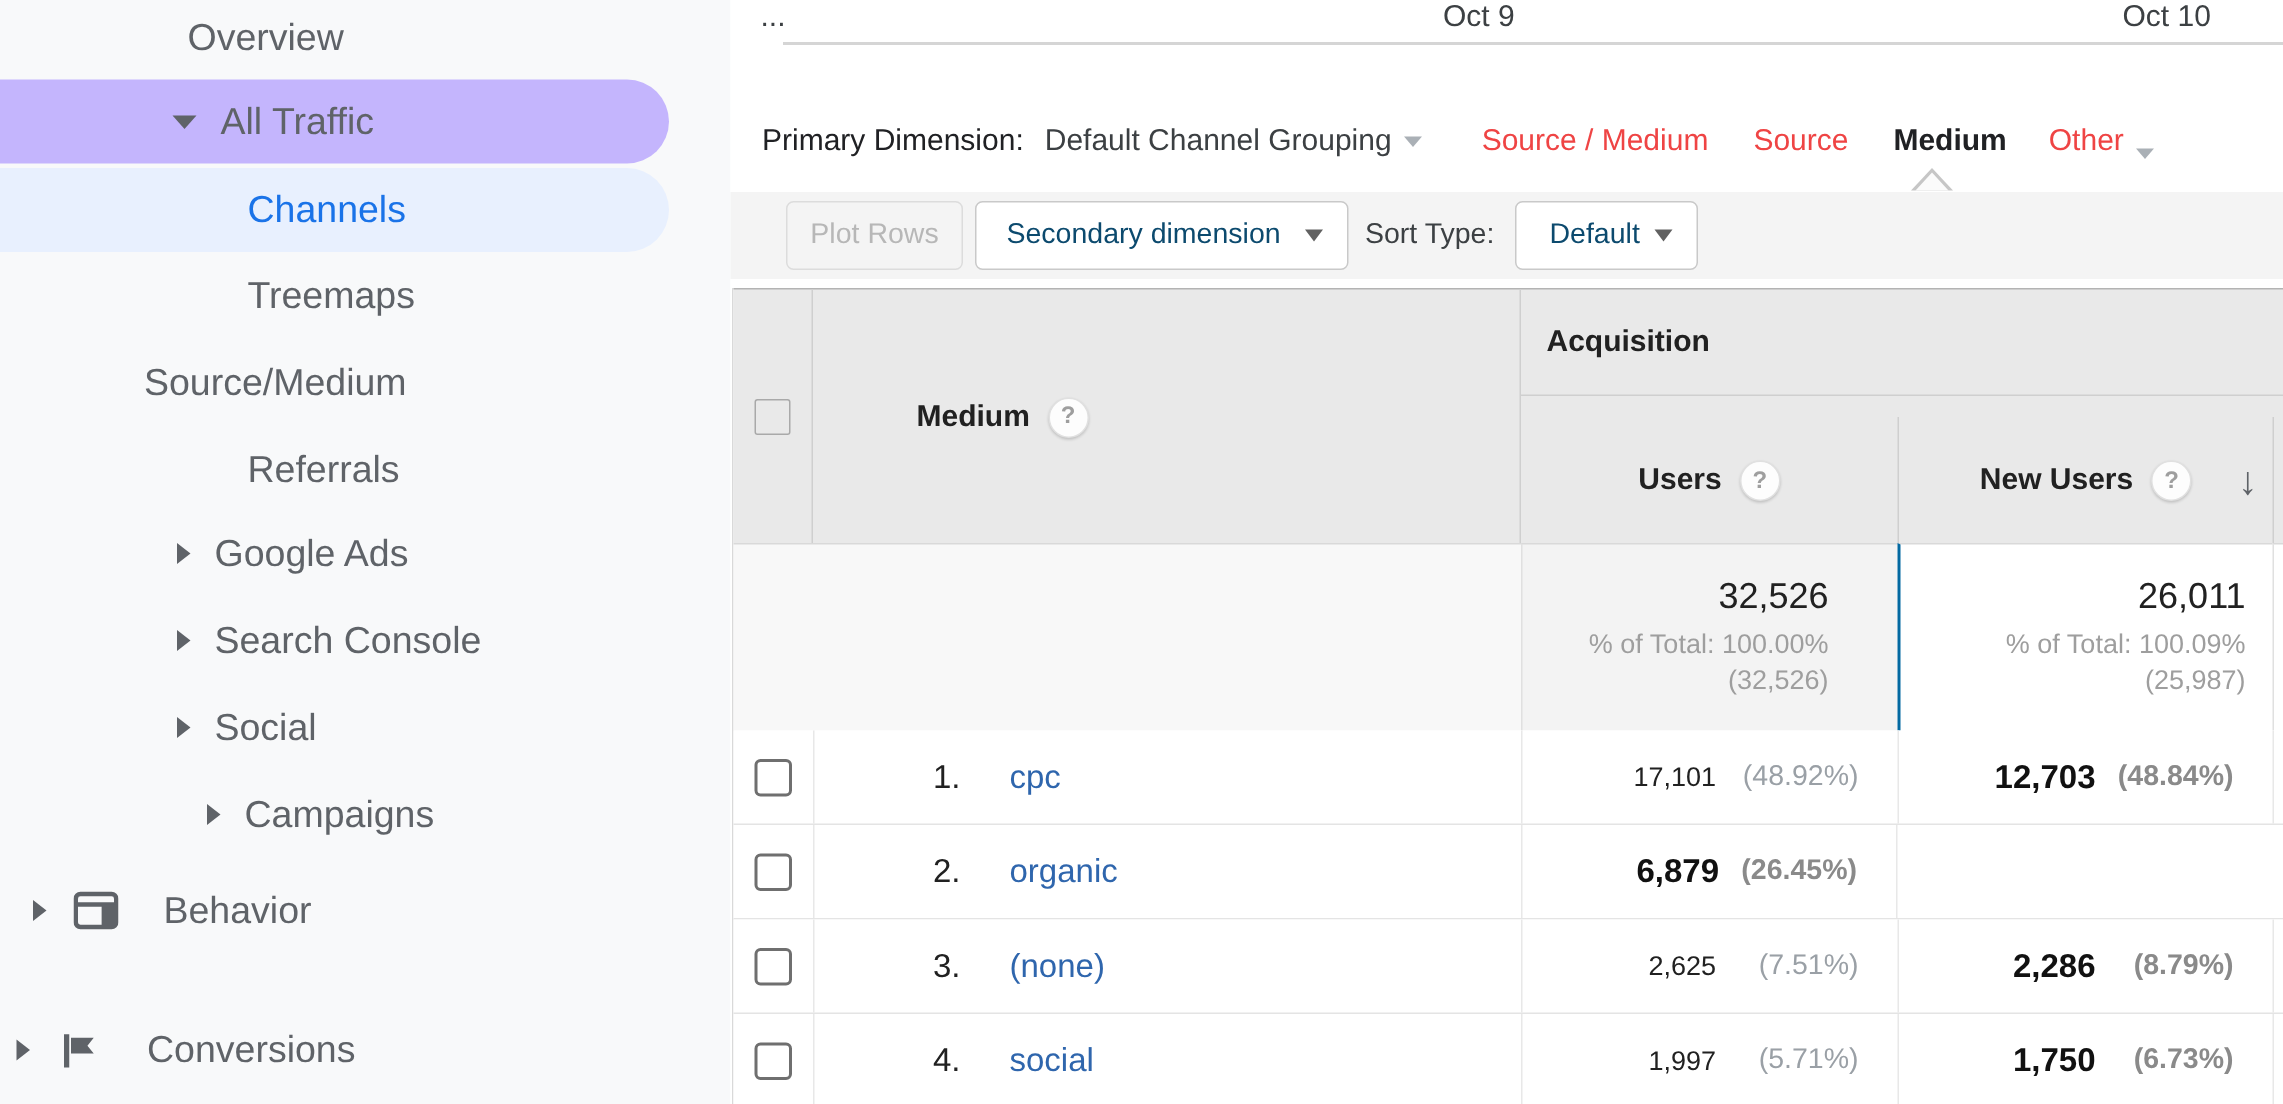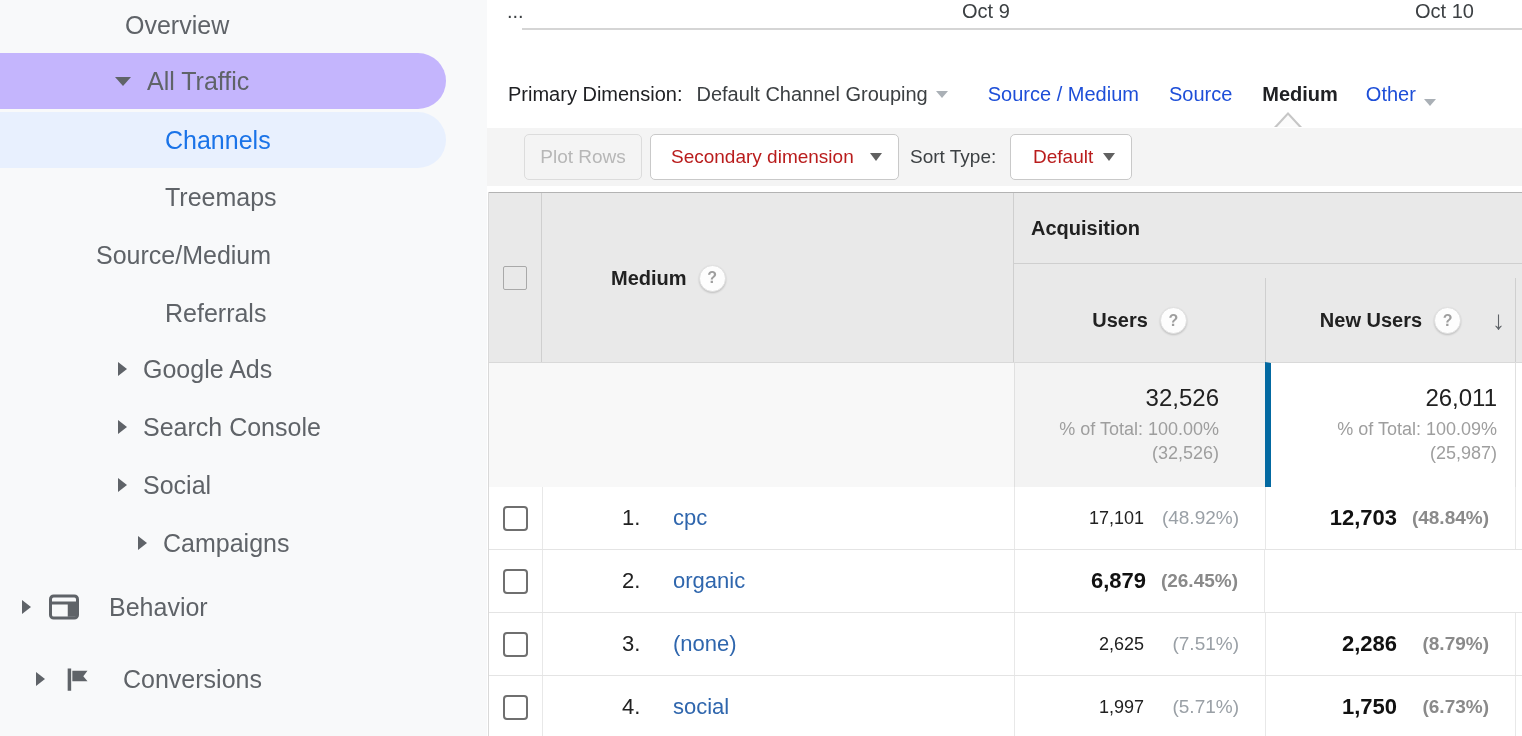--- a/index.html
+++ b/index.html
@@ -24,33 +24,33 @@
   
   .axis-label { position:absolute; top:0; height:22px; line-height:22px; font-size:20px; color:#3c4043; }
   #axis-line { position:absolute; top:28px; left:35px; right:0; border-top:2px solid #d5d5d5; }
 
   
   #pd-row { position:absolute; left:21px; top:80px; height:28px; display:flex; align-items:center; font-size:20px; }
   .pd-label { color:#202124; margin-right:14px; }
   .pd-selected { color:#3c4043; display:flex; align-items:center; cursor:pointer; }
   .lite-caret { width:0; height:0; border-left:6px solid transparent; border-right:6px solid transparent;
     border-top:7px solid #aab0b6; margin-left:8px; }
-  .pd-link { color:#1d4ed8; cursor:pointer; }
+  .pd-link { color:#ef4444; cursor:pointer; }
   .pd-active { color:#202124; font-weight:bold; cursor:pointer; }
 
   
   .notch-outer { position:absolute; left:787px; top:112px; width:0; height:0;
     border-left:14px solid transparent; border-right:14px solid transparent; border-bottom:15px solid #c6c6c6; }
   .notch-inner { position:absolute; left:790px; top:115px; width:0; height:0;
     border-left:11px solid transparent; border-right:11px solid transparent; border-bottom:12px solid #fbfbfb; }
 
   
   #toolbar { position:absolute; left:0; top:128px; width:1035px; height:58px; background:#f4f4f4; }
   .tb-btn { position:absolute; top:6px; height:46px; border:1px solid #c9c9c9; border-radius:5px;
-    display:flex; align-items:center; justify-content:center; font-size:19px; background:#fff; color:#b91c1c; cursor:pointer; }
+    display:flex; align-items:center; justify-content:center; font-size:19px; background:#fff; color:#0c4a6e; cursor:pointer; }
   #btn-plot-rows { left:37px; width:118px; background:transparent; border-color:#dcdcdc; color:#b7b7b7; }
   #btn-secondary { left:163px; width:249px; justify-content:space-between; padding:0 16px 0 20px; }
   #sort-type-label { position:absolute; left:423px; top:6px; height:46px; display:flex; align-items:center;
     font-size:19px; color:#3c4043; }
   #btn-default { left:523px; width:122px; justify-content:space-between; padding:0 16px 0 22px; }
   .dd-caret { width:0; height:0; border-left:6px solid transparent; border-right:6px solid transparent;
     border-top:8px solid #616161; }
 
   
   #table { position:absolute; left:1px; top:192px; width:1034px; height:544px; border-left:1px solid #d9d9d9; }
@@ -128,21 +128,21 @@
     <span class="caret-right" style="margin-right:18px;"></span>
     <span style="display:inline-flex; margin-right:30px;">
       <svg width="30" height="26" viewBox="0 0 24 20">
         <rect x="1.2" y="1.2" width="21.6" height="17.6" rx="2.5" fill="none" stroke="#5f6368" stroke-width="2.4"></rect>
         <line x1="1.2" y1="6.8" x2="22.8" y2="6.8" stroke="#5f6368" stroke-width="2.4"></line>
         <rect x="15" y="6.8" width="7.8" height="11" fill="#5f6368"></rect>
       </svg>
     </span>
     <span>Behavior</span>
   </div>
-  <div class="sb-item" style="top:651px; padding-left:36px;">
+  <div class="sb-item" style="top:672px; padding-left:11px;">
     <span class="caret-right" style="margin-right:18px;"></span>
     <span style="display:inline-flex; margin-right:32px;">
       <svg width="28" height="28" viewBox="0 0 24 24">
         <path d="M4 3h3v19H4z M8 5h13l-3.6 4.6L21 14H8z" fill="#5f6368"></path>
       </svg>
     </span>
     <span>Conversions</span>
   </div>
 </div>
 
@@ -210,21 +210,21 @@
       </div>
       <div class="cell th-border-l" style="left:1026px; top:85px; width:8px; height:85px;"></div>
     </div>
 
     <div class="tt-cell" style="left:0; width:525px; background:#f8f8f8;"></div>
     <div class="tt-cell" style="left:525px; width:251px; background:#f3f3f3; border-left:1px solid #e0e0e0; text-align:right; padding:16px 46px 0 0;">
       <div class="tot-num">32,526</div>
       <div class="tot-sub">% of Total: 100.00%</div>
       <div class="tot-sub">(32,526)</div>
     </div>
-    <div class="tt-cell" style="left:776px; width:250px; background:#ffffff; border-left:6px solid #0369a1; text-align:right; padding:16px 18px 0 0;">
+    <div class="tt-cell" style="left:776px; width:250px; background:#ffffff; border-left:2px solid #0369a1; text-align:right; padding:16px 18px 0 0;">
       <div class="tot-num">26,011</div>
       <div class="tot-sub">% of Total: 100.09%</div>
       <div class="tot-sub">(25,987)</div>
     </div>
     <div class="tt-cell" style="left:1026px; width:8px; background:#fff; border-left:1px solid #e0e0e0;"></div>
 
     <div class="trow" style="top:295px;">
       <div class="td td-check">
           <span class="rcheck"></span>
         </div>

